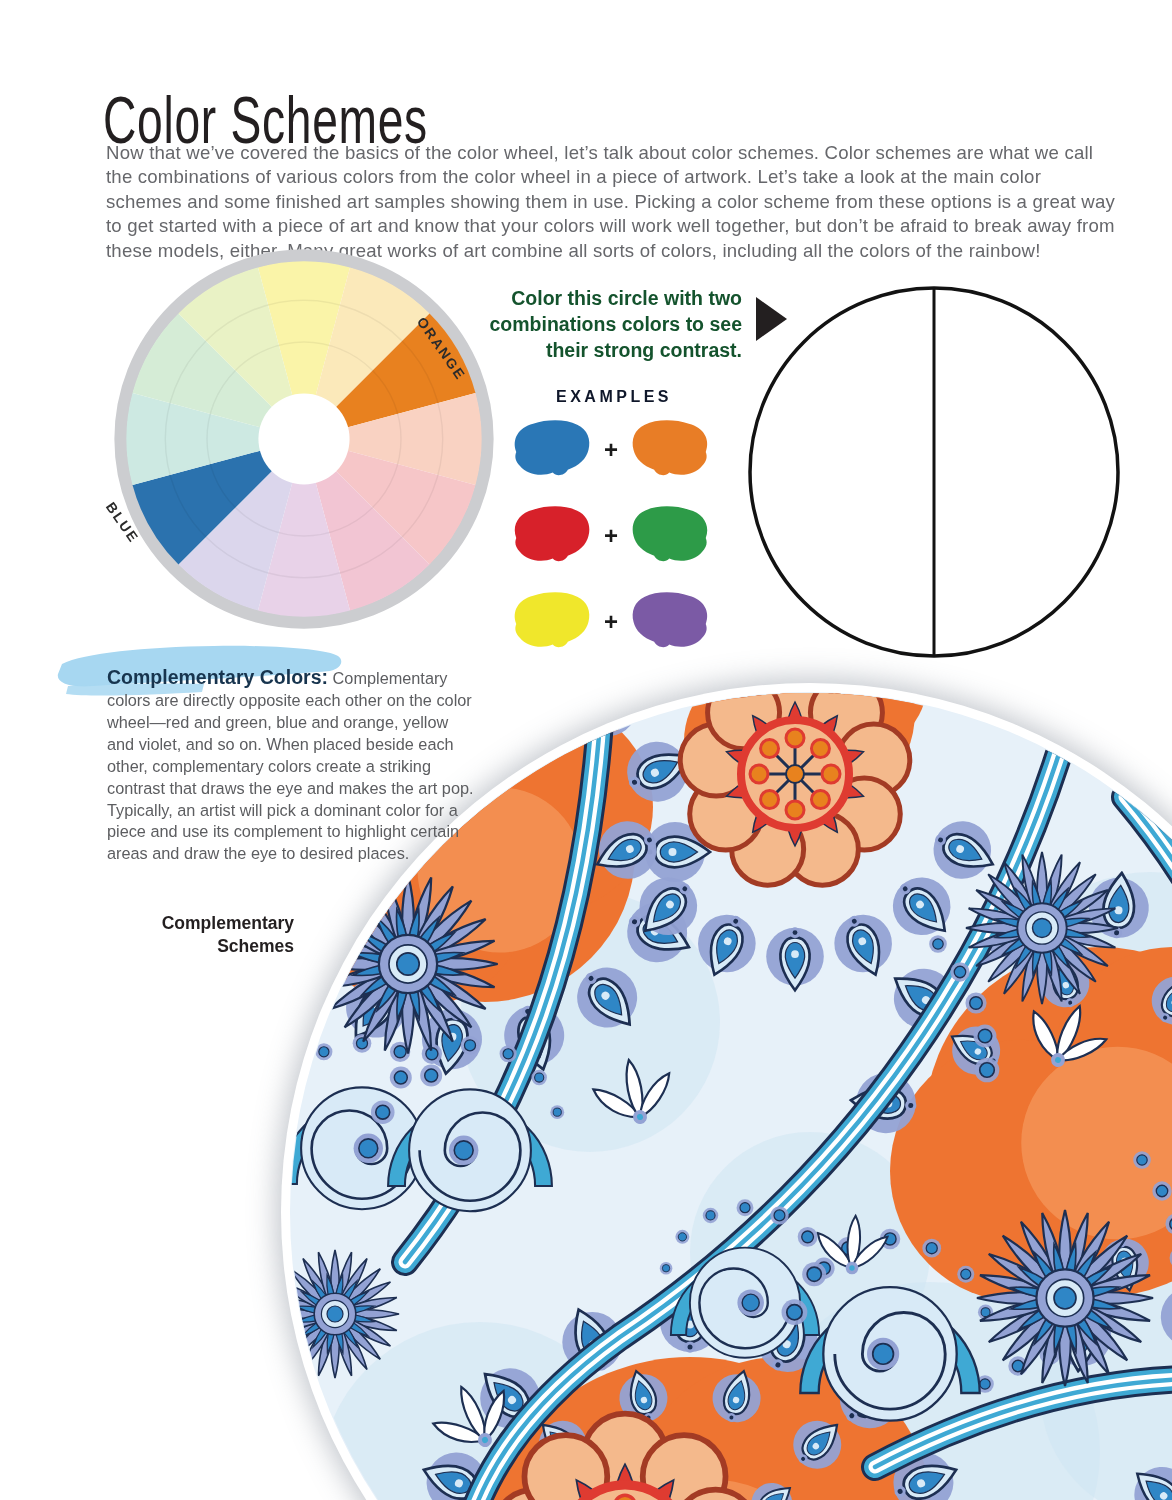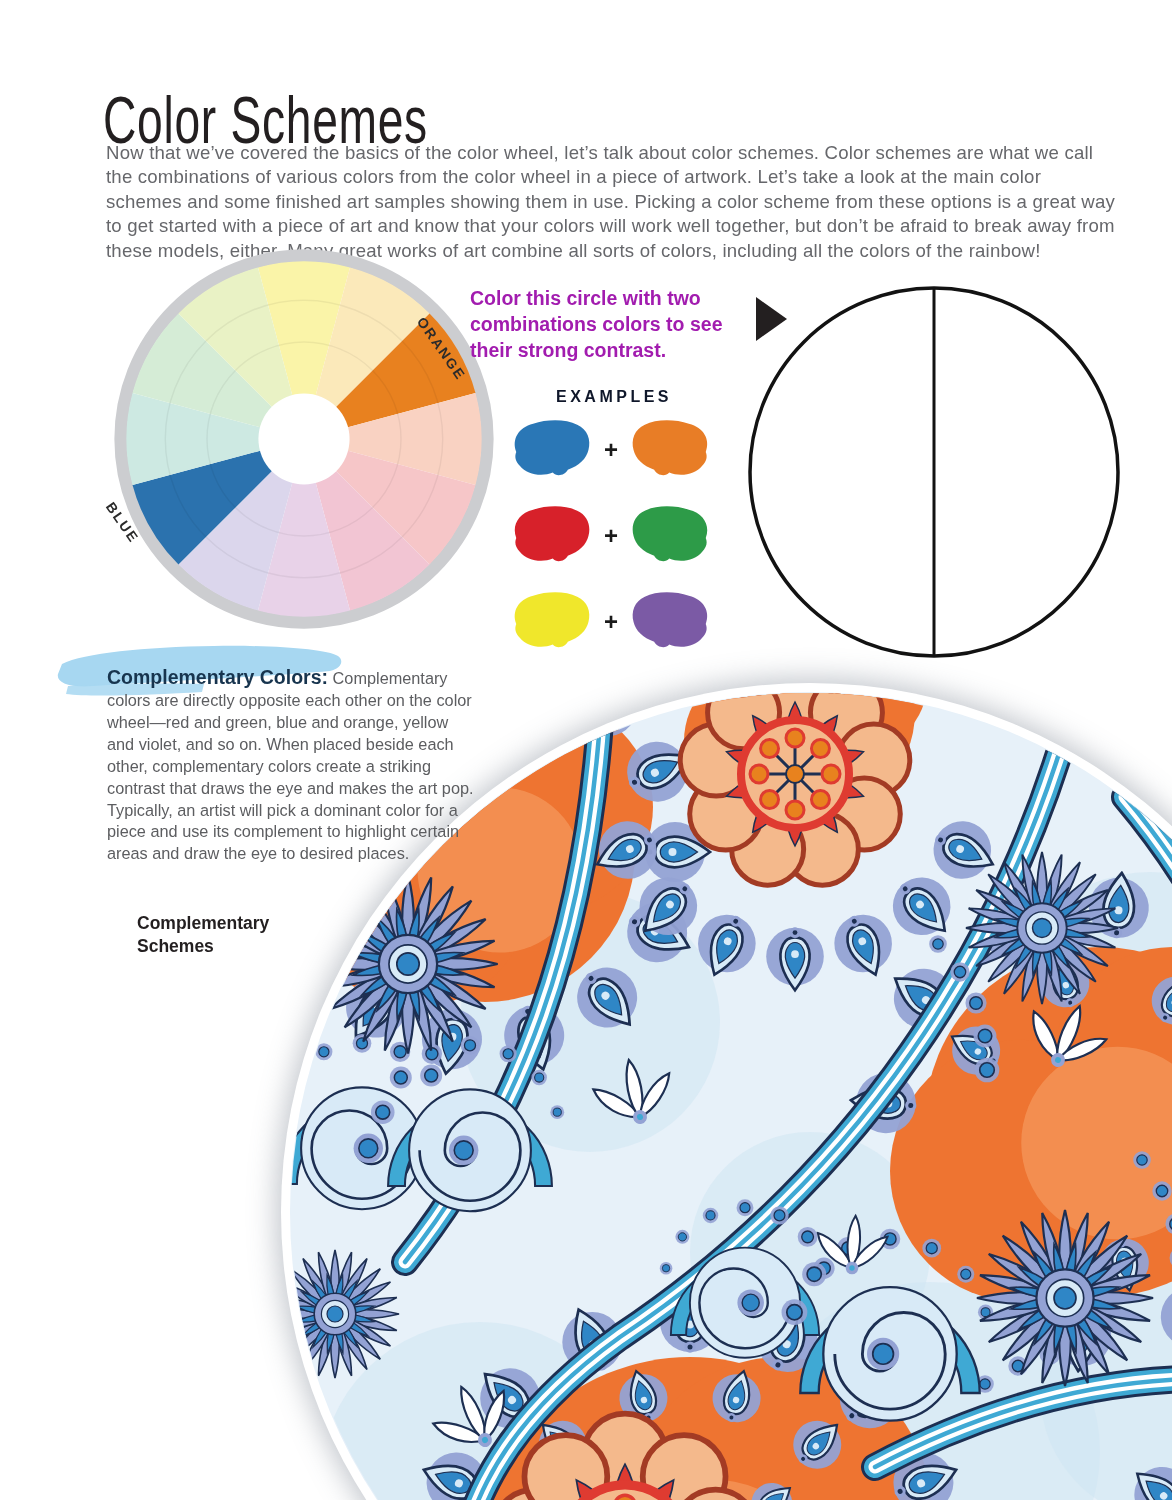--- a/index.html
+++ b/index.html
@@ -7,35 +7,35 @@
         font-family:"Liberation Sans",sans-serif;padding-left:32px;}
   .abs{position:absolute;}
   .title{left:103px;top:38px;font-size:66px;font-weight:400;color:#231f20;
          letter-spacing:1px;transform:scaleX(.70);transform-origin:0 0;white-space:nowrap;}
   .intro{left:106px;top:122px;width:1010px;font-size:18.6px;line-height:1.32;
          color:#66676b;letter-spacing:.2px;}
   .wheel-label{font-size:14px;font-weight:600;letter-spacing:2px;color:#2b2b2b;
          transform-origin:0 0;white-space:nowrap;}
   .lbl-orange{left:427px;top:314px;transform:rotate(55deg);}
   .lbl-blue{left:116px;top:499px;transform:rotate(55deg);}
-  .instruction{left:470px;top:286px;width:272px;font-size:19.5px;
-         font-weight:700;line-height:1.33;color:#a21caf;}
+  .instruction{left:470px;top:286px;width:272px;text-align:right;font-size:19.5px;
+         font-weight:700;line-height:1.33;color:#14532d;}
   .triangle{left:756px;top:297px;width:0;height:0;border-top:22px solid transparent;
          border-bottom:22px solid transparent;border-left:31px solid #231f20;}
   .examples-h{left:556px;top:388px;font-size:16px;font-weight:700;letter-spacing:3.5px;
          color:#0f172a;}
   .example-rows{left:505px;top:416px;display:flex;flex-direction:column;gap:18px;}
   .ex-row{display:flex;align-items:center;}
   .plus{width:32px;text-align:center;font-size:24px;font-weight:700;color:#1a1a1a;}
   .section{left:107px;top:648px;width:372px;font-size:16.3px;line-height:1.34;
          color:#5c5d60;z-index:3;}
   .section strong{font-size:19.5px;color:var(--headc,#17344e);margin-top:10px;}
   .hl-svg{left:54px;top:640px;z-index:2;}
   .hl-svg path{fill:var(--hl,#a7d7f1);}
-  .caption{left:137px;top:912px;width:165px;font-size:17.5px;
+  .caption{left:129px;top:912px;width:165px;text-align:right;font-size:17.5px;
          font-weight:700;line-height:1.32;color:#231f20;}
   .artwork-wrap{left:290px;top:692px;width:1040px;height:1040px;border-radius:50%;
          overflow:hidden;box-shadow:0 0 0 9px #ffffff,0 0 28px 14px rgba(95,105,120,.38);
          z-index:1;background:#e7f1f9;}
 </style>
 </head>
 <body>
 
 <div class="page">
 

